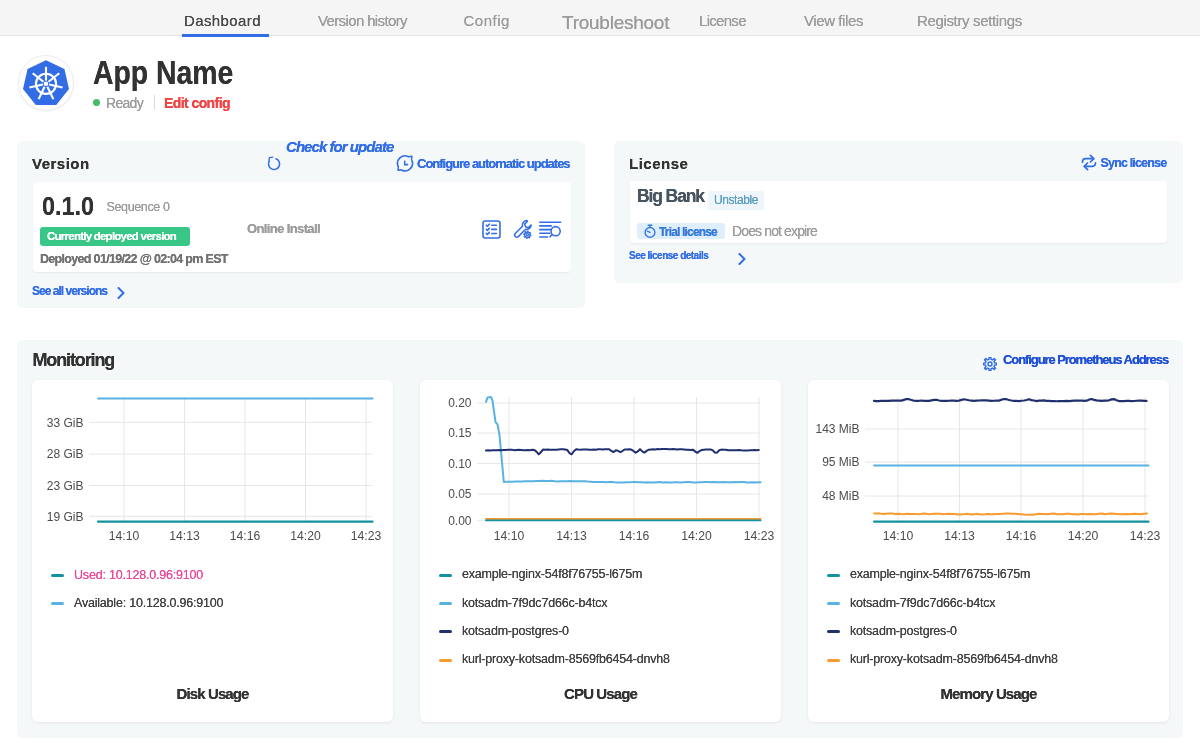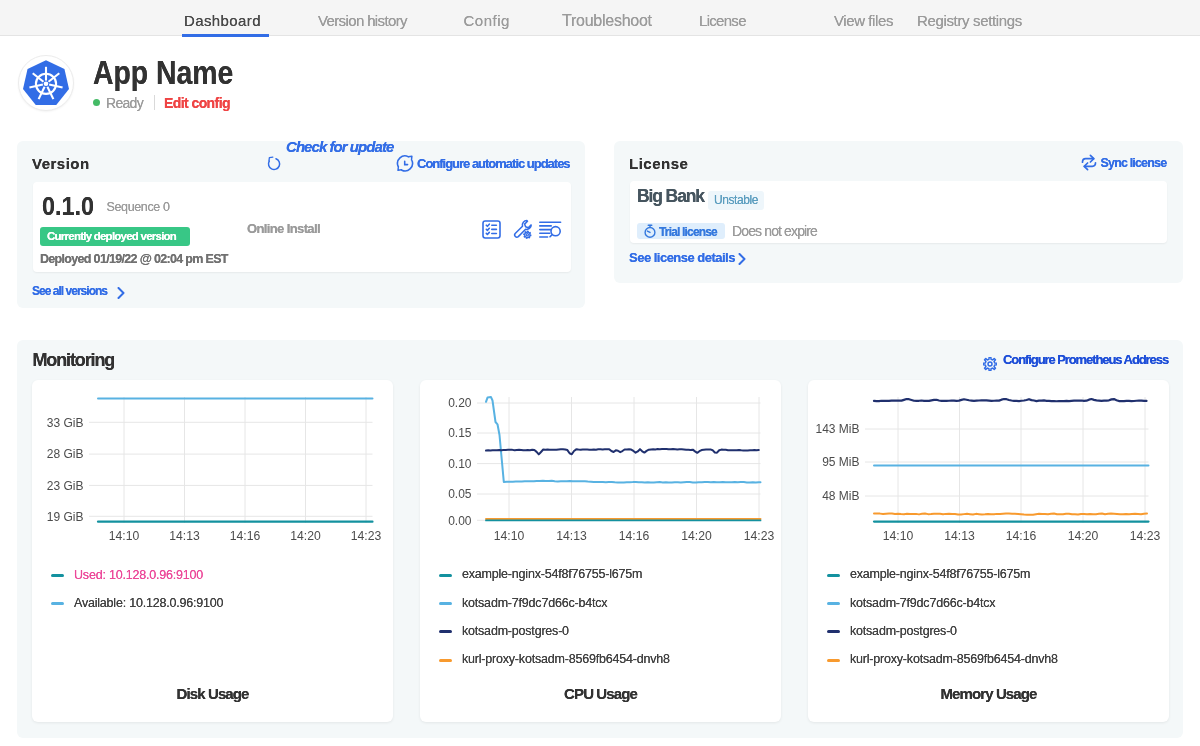--- a/index.html
+++ b/index.html
@@ -8,23 +8,23 @@
 .panel{position:absolute;background:#fff;border-radius:4px;box-shadow:0 1px 2px rgba(0,0,0,.06);}
 .chartpanel{position:absolute;background:#fff;border-radius:6px;box-shadow:0 1px 3px rgba(0,0,0,.07);}
 .ico{position:absolute;}
 svg{display:block;}
 </style></head><body>
 <div id="page">
     <div style="position:absolute;left:0;top:0;width:1200px;height:36px;background:#f5f5f5;border-bottom:1px solid #e4e4e4;"></div>
     <div class="t" style="left:184px;top:12.5px;font-size:15px;color:#484848;letter-spacing:0.40px;">Dashboard</div>
     <div class="t" style="left:318px;top:12.5px;font-size:15px;color:#9b9b9b;letter-spacing:-0.63px;">Version history</div>
     <div class="t" style="left:463.5px;top:12.5px;font-size:15px;color:#9b9b9b;letter-spacing:0.50px;">Config</div>
-    <div class="t" style="left:562px;top:12.5px;font-size:16px;color:#9b9b9b;letter-spacing:-0.25px;">Troubleshoot</div>
+    <div class="t" style="left:562px;top:12.5px;font-size:19px;color:#9b9b9b;letter-spacing:-0.25px;">Troubleshoot</div>
     <div class="t" style="left:699px;top:12.5px;font-size:15px;color:#9b9b9b;letter-spacing:-0.70px;">License</div>
-    <div class="t" style="left:834px;top:12.5px;font-size:15px;color:#9b9b9b;letter-spacing:-0.41px;">View files</div>
+    <div class="t" style="left:804px;top:12.5px;font-size:15px;color:#9b9b9b;letter-spacing:-0.41px;">View files</div>
     <div class="t" style="left:917px;top:12.5px;font-size:15px;color:#9b9b9b;letter-spacing:-0.35px;">Registry settings</div>
     <div style="position:absolute;left:182px;top:33.5px;width:87px;height:3px;background:#326de6;"></div>
     <div style="position:absolute;left:18px;top:55px;width:56px;height:56px;border-radius:50%;background:#fff;border:1px solid #ececec;box-shadow:0 1px 2px rgba(0,0,0,.05);"></div>
     <svg class="ico" style="left:23px;top:60px;" width="46" height="46" viewBox="0 0 46 46">
 <polygon points="23.00,0.20 41.45,9.09 46.01,29.05 33.24,45.06 12.76,45.06 -0.01,29.05 4.55,9.09" fill="#326de6"></polygon>
 <g stroke="#fff" stroke-width="2.1" fill="none">
 <circle cx="23" cy="23.8" r="10.1"></circle>
         <line x1="23.00" y1="20.60" x2="23.00" y2="6.80"></line>
         <line x1="25.50" y1="21.80" x2="36.29" y2="13.20"></line>
         <line x1="26.12" y1="24.51" x2="39.57" y2="27.58"></line>
@@ -120,21 +120,21 @@
     <svg class="ico" style="left:642.5px;top:223.5px;" width="14" height="15" viewBox="0 0 14 15">
 <g stroke="#3579de" stroke-width="1.4" fill="none" stroke-linecap="round">
 <circle cx="7" cy="8.4" r="4.9"></circle>
         <line x1="5.2" y1="1.2" x2="8.8" y2="1.2"></line>
         <line x1="7" y1="1.4" x2="7" y2="3.2"></line>
 <line x1="7" y1="8.4" x2="4.4" y2="7.1"></line>
       </g>
     </svg>
     <div class="t" style="left:659px;top:225.6px;font-size:12px;font-weight:bold;color:#3579de;letter-spacing:-0.83px;">Trial license</div>
     <div class="t" style="left:732px;top:224.0px;font-size:14px;color:#9b9b9b;letter-spacing:-0.87px;">Does not expire</div>
-    <div class="t" style="left:629px;top:251.0px;font-size:13px;font-weight:bold;color:#326de6;letter-spacing:-0.51px;">See license details</div>
+    <div class="t" style="left:629px;top:251.0px;font-size:10px;font-weight:bold;color:#326de6;letter-spacing:-0.51px;">See license details</div>
     <svg class="ico" style="left:738px;top:252.5px;" width="9" height="12" viewBox="0 0 9 12">
       <polyline points="1.5,1 6.5,6 1.5,11" stroke="#326de6" stroke-width="2" fill="none" stroke-linecap="round" stroke-linejoin="round"></polyline>
     </svg>
     <div class="card" style="left:17px;top:340px;width:1166px;height:398px;"></div>
     <div class="t" style="left:32.5px;top:351.4px;font-size:18px;font-weight:bold;color:#323232;letter-spacing:-1.13px;">Monitoring</div>
     <svg class="ico" style="left:983px;top:356.5px;" width="14" height="14" viewBox="0 0 14 14">
 <g stroke="#326de6" stroke-width="1.5" fill="none" stroke-linejoin="round">
 <path d="M11.68,5.92 L13.85,6.16 L13.85,7.84 L11.68,8.08 L11.07,9.54 L12.44,11.25 L11.25,12.44 L9.54,11.07 L8.08,11.68 L7.84,13.85 L6.16,13.85 L5.92,11.68 L4.46,11.07 L2.75,12.44 L1.56,11.25 L2.93,9.54 L2.32,8.08 L0.15,7.84 L0.15,6.16 L2.32,5.92 L2.93,4.46 L1.56,2.75 L2.75,1.56 L4.46,2.93 L5.92,2.32 L6.16,0.15 L7.84,0.15 L8.08,2.32 L9.54,2.93 L11.25,1.56 L12.44,2.75 L11.07,4.46 Z"></path>
         <circle cx="7" cy="7" r="2.0"></circle>
       </g>

